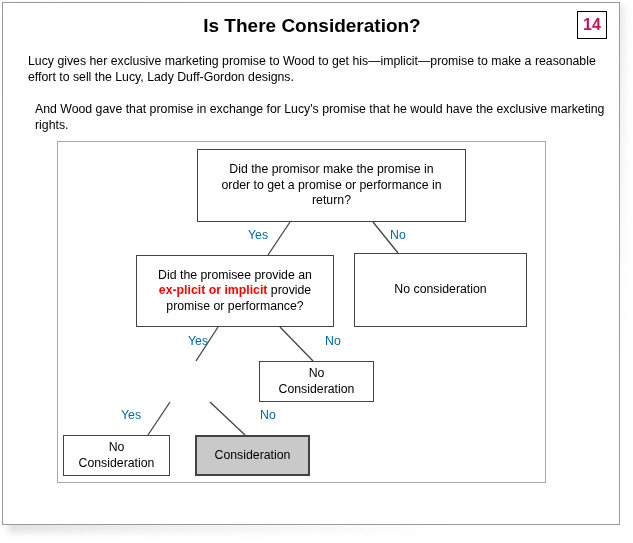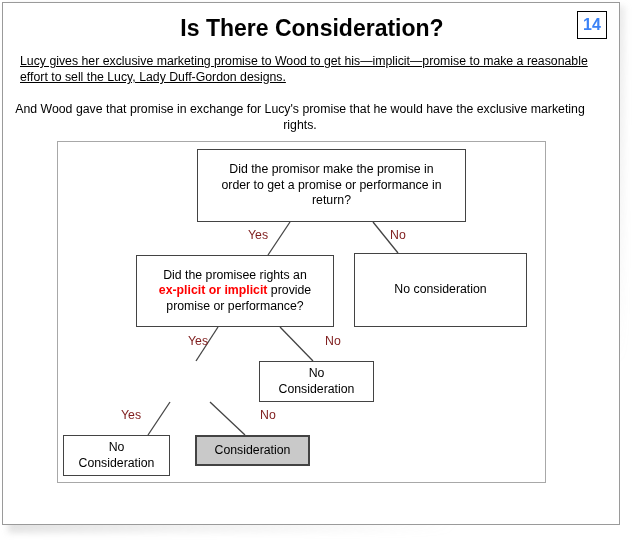--- a/index.html
+++ b/index.html
@@ -38,51 +38,51 @@
     overflow: hidden;
   }
 
   
   #slide-title {
     position: absolute;
     left: 0;
     top: 12px;
     width: 618px;
     text-align: center;
-    font-size: 23px;
+    font-size: 19px;
     font-weight: bold;
     color: #000000;
     letter-spacing: 0px;
   }
   #page-number-box {
     position: absolute;
     right: 12px;
     top: 8px;
     width: 30px;
     height: 28px;
     border: 1.5px solid #000000;
     box-sizing: border-box;
     display: flex;
     align-items: center;
     justify-content: center;
     font-size: 16px;
     font-weight: bold;
-    color: #3b82f6;
+    color: #be185d;
     background: #ffffff;
   }
 
   
   .para {
     position: absolute;
     font-size: 12.3px;
     line-height: 16px;
     color: #000000;
   }
-  #para-1 { left: 17px; top: 50px; width: 586px; text-decoration: underline; }
-  #para-2 { left: 4px; top: 98px; width: 586px; text-align: center; }
+  #para-1 { left: 25px; top: 50px; width: 586px; }
+  #para-2 { left: 32px; top: 98px; width: 586px; }
   #para-3 { left: 17px; top: 492px; width: 586px; }
 
   
   #flowchart {
     position: absolute;
     left: 54px;
     top: 138px;
     width: 489px;
     height: 342px;
     border: 1px solid #a8a8a8;
@@ -112,36 +112,36 @@
     color: #000000;
     padding: 2px 18px;
   }
   .flow-box.shaded {
     background: #c9c9c9;
     border: 2.2px solid #434343;
   }
   .flow-label {
     position: absolute;
     font-size: 12.3px;
-    color: #7f1d1d;
+    color: #0369a1;
     background: transparent;
   }
   .hl {
     color: #ff0000;
     font-weight: bold;
   }
 
   
   #box-q1        { left: 139px; top:   7px; width: 269px; height: 73px; }
   #box-q2        { left:  78px; top: 113px; width: 198px; height: 72px; }
   #box-noconsid1 { left: 296px; top: 111px; width: 173px; height: 74px; }
   #box-tooprivate{ left:  78px; top: 219px; width:  99px; height: 41px; }
   #box-noconsid2 { left: 201px; top: 219px; width: 115px; height: 41px; }
   #box-noconsid3 { left:   5px; top: 293px; width: 107px; height: 41px; }
-  #box-consid    { left: 137px; top: 293px; width: 115px; height: 31px; }
+  #box-consid    { left: 137px; top: 293px; width: 115px; height: 41px; }
 
   
   #lbl-yes-1 { left: 190px; top:  86px; }
   #lbl-no-1  { left: 332px; top:  86px; }
   #lbl-yes-2 { left: 130px; top: 192px; }
   #lbl-no-2  { left: 267px; top: 192px; }
   #lbl-yes-3 { left:  63px; top: 266px; }
   #lbl-no-3  { left: 202px; top: 266px; }
 </style>
 </head>
@@ -172,21 +172,21 @@
 
       <line x1="112" y1="260" x2="90" y2="293" stroke="#434343" stroke-width="1.3"></line>
 
       <line x1="152" y1="260" x2="187" y2="293" stroke="#434343" stroke-width="1.3"></line>
     </svg>
 
     <div class="flow-box" id="box-q1">Did the promisor make the promise in order to get a promise or performance in return?</div>
 
     <div class="flow-box" id="box-q2">
       <span>
-        <span>Did the promisee rights an </span><span class="hl">ex-plicit or implicit</span><span> provide promise or performance?</span>
+        <span>Did the promisee provide an </span><span class="hl">ex-plicit or implicit</span><span> provide promise or performance?</span>
       </span>
     </div>
 
     <div class="flow-box" id="box-noconsid1">No consideration</div>
 
 
     <div class="flow-box" id="box-noconsid2">No Consideration</div>
 
     <div class="flow-box" id="box-noconsid3">No Consideration</div>
 

